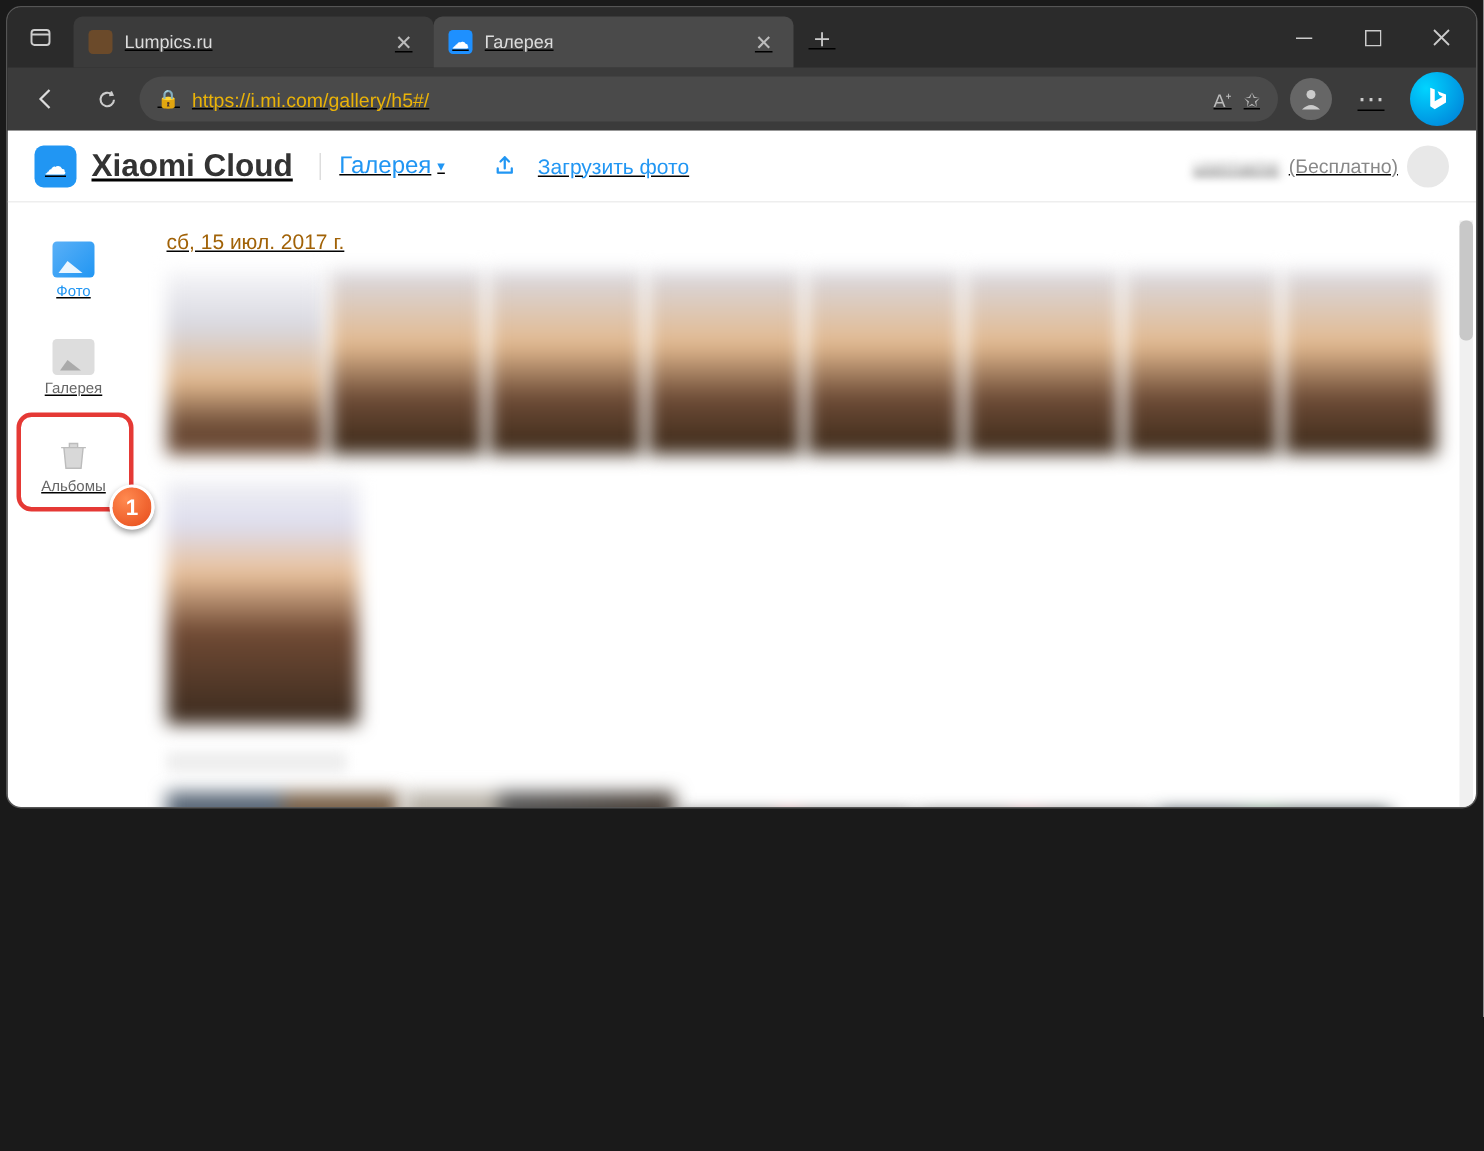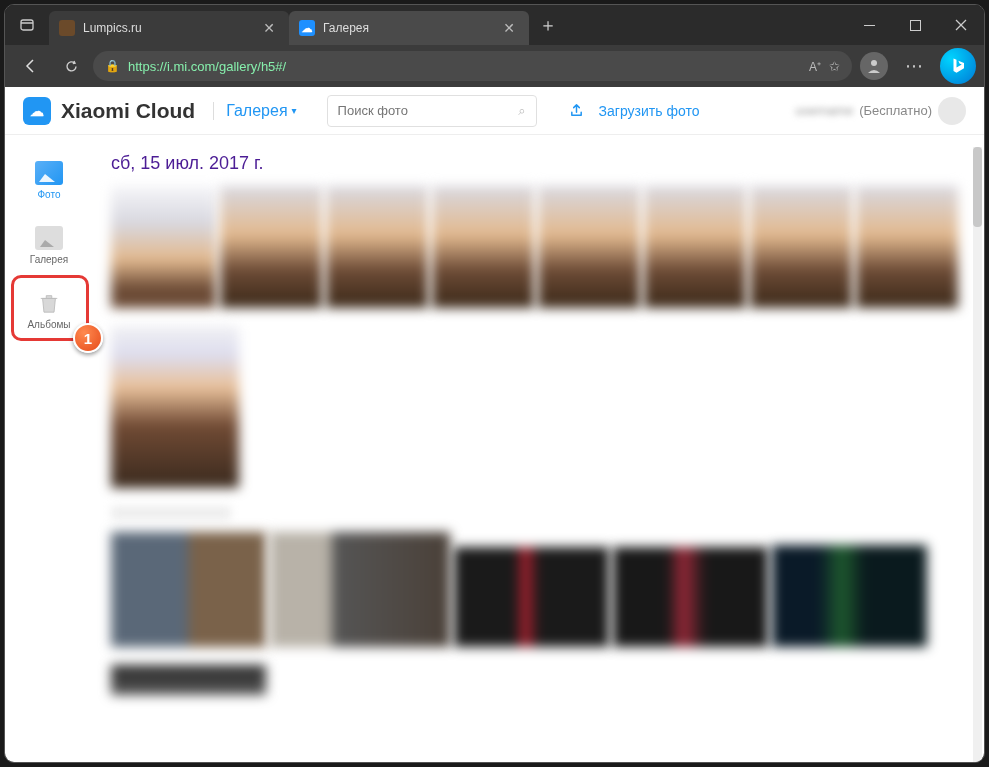--- a/index.html
+++ b/index.html
@@ -18,21 +18,21 @@
 .tab .title { flex: 1; white-space: nowrap; overflow: hidden; text-overflow: ellipsis; }
 .tab .close { color: #bbb; font-size: 14px; padding: 2px 4px; }
 .newtab { color: #ccc; padding: 0 10px; font-size: 18px; cursor: pointer; }
 .win-controls { margin-left: auto; display: flex; }
 .win-controls div { width: 46px; height: 40px; display: flex; align-items: center; justify-content: center; color: #ccc; cursor: pointer; }
 
 .addrbar { height: 42px; background: #3b3b3b; display: flex; align-items: center; padding: 0 8px; gap: 4px; }
 .addrbar .navbtn { width: 36px; height: 32px; display: flex; align-items: center; justify-content: center; color: #ccc; cursor: pointer; border-radius: 4px; }
 .omnibox { flex: 1; height: 30px; background: #4a4a4a; border-radius: 15px; display: flex; align-items: center; padding: 0 12px; gap: 8px; color: #ddd; font-size: 13px; }
 .omnibox .lock { color: #bbb; font-size: 12px; }
-.omnibox .url { flex: 1; color: #86efac; }
+.omnibox .url { flex: 1; color: #eab308; }
 .bing-btn { width: 36px; height: 36px; border-radius: 50%; background: radial-gradient(circle at 30% 30%, #00d4ff, #0078d4); display: flex; align-items: center; justify-content: center; margin-left: 4px; cursor: pointer; }
 .avatar-btn { width: 28px; height: 28px; border-radius: 50%; background: #666; display: flex; align-items: center; justify-content: center; color: #333; }
 
 
 .page { background: #fff; height: 685px; overflow: hidden; position: relative; border-radius: 0 0 8px 8px; }
 
 
 .mi-header { height: 48px; border-bottom: 1px solid #eee; display: flex; align-items: center; padding: 0 18px; gap: 10px; }
 .mi-logo { width: 28px; height: 28px; background: #2196f3; border-radius: 6px; display: flex; align-items: center; justify-content: center; color: #fff; font-size: 14px; font-weight: bold; }
 .mi-brand { font-size: 21px; font-weight: 600; color: #333; }
@@ -53,39 +53,39 @@
 .side-icon.photo { background: linear-gradient(135deg, #5ab0f7, #2196f3); border-radius: 3px; position: relative; }
 .side-icon.photo::after { content: ""; position: absolute; bottom: 3px; left: 4px; width: 0; height: 0; border-left: 6px solid transparent; border-right: 10px solid transparent; border-bottom: 8px solid rgba(255,255,255,0.9); }
 .side-icon.albums { background: #ddd; border-radius: 3px; position: relative; }
 .side-icon.albums::after { content: ""; position: absolute; bottom: 3px; left: 5px; width: 0; height: 0; border-left: 5px solid transparent; border-right: 9px solid transparent; border-bottom: 7px solid #aaa; }
 .side-icon.trash svg { width: 22px; height: 24px; }
 
 .highlight-box { position: absolute; border: 3px solid #e53935; border-radius: 10px; width: 78px; height: 66px; top: 140px; left: 6px; pointer-events: none; }
 .callout { position: absolute; top: 188px; left: 68px; width: 30px; height: 30px; border-radius: 50%; background: radial-gradient(circle at 35% 30%, #ff8a50, #e64a19); border: 2px solid #fff; box-shadow: 0 2px 4px rgba(0,0,0,0.4); color: #fff; font-weight: bold; display: flex; align-items: center; justify-content: center; font-size: 15px; pointer-events: none; }
 
 .mi-main { flex: 1; padding: 18px 10px 0 18px; overflow: hidden; }
-.date-header { font-size: 18px; color: #4c1d95; margin-bottom: 12px; }
+.date-header { font-size: 14px; color: #a16207; margin-bottom: 12px; }
 .photo-grid { display: flex; flex-wrap: wrap; gap: 4px; margin-bottom: 18px; }
 .thumb { width: 102px; height: 122px; background: #ccc; cursor: pointer; filter: blur(6px); }
 .thumb.row1 { background: linear-gradient(180deg, #d8d8e0 0%, #e2b98f 40%, #6b4a35 70%, #3a2818 100%); }
 .thumb.row1a { width: 105px; background: linear-gradient(180deg, #f5f5f8 0%, #d8d8e0 30%, #e2b98f 60%, #6b4a35 85%); }
 .thumb.big { width: 128px; height: 162px; background: linear-gradient(180deg, #f0f0f3 0%, #dde 18%, #e8c09a 38%, #704a34 62%, #3a2a1e 100%); }
 .thumb.row2a { width: 155px; height: 115px; background: linear-gradient(90deg, #5a6878 48%, #7a624a 52%); }
 .thumb.row2b { width: 180px; height: 115px; background: linear-gradient(90deg, #b8b2a8 33%, #555 36%, #4a4038 100%); }
 .thumb.row2c { width: 155px; height: 100px; background: linear-gradient(90deg, #1a1a1a 40%, #b02030 45%, #1a1a1a 55%); margin-top: 15px; }
 .thumb.row2d { width: 155px; height: 100px; background: linear-gradient(90deg, #181818 35%, #982838 45%, #181818 60%); margin-top: 15px; }
 .thumb.row2e { width: 155px; height: 102px; background: linear-gradient(90deg, #0a1a28 30%, #1e5a2e 45%, #0a1a1e 60%); margin-top: 13px; }
 .thumb.row3 { width: 155px; height: 30px; background: linear-gradient(180deg, #2a2a2a, #555); }
 
 .blur-text { filter: blur(4px); color: #888; font-size: 13px; margin-bottom: 8px; display: inline-block; background: #eee; width: 120px; height: 14px; border-radius: 2px; }
 
 .scrollbar-track { position: absolute; right: 2px; top: 60px; bottom: 10px; width: 9px; background: #f0f0f0; }
 .scrollbar-thumb { position: absolute; right: 2px; top: 60px; width: 9px; height: 80px; background: #c8c8c8; border-radius: 4px; cursor: pointer; }
 
-.outer-frame { border: 1px solid #555; border-radius: 10px; overflow: hidden; margin: 4px; height: 759px; }
+.outer-frame { border: 1px solid #555; border-radius: 10px; overflow: hidden; margin: 4px; height: 535px; text-decoration: underline; }
 </style>
 </head>
 <body>
 
 <div class="outer-frame">
 
 <div class="browser-chrome">
   <div class="titlebar">
     <div class="tab-actions">
       <svg width="16" height="16" viewBox="0 0 16 16">
@@ -161,24 +161,20 @@
 
 <div class="page">
 
   <div class="mi-header">
     <div class="mi-logo">☁</div>
     <div class="mi-brand">Xiaomi Cloud</div>
     <div class="mi-section">
       <span>Галерея</span>
       <span style="font-size:10px;">▾</span>
     </div>
-    <div class="mi-search">
-      <input type="text" placeholder="Поиск фото" style="">
-      <span style="color:#bbb;">⌕</span>
-    </div>
     <div class="mi-upload">
       <span>
         <svg width="15" height="15" viewBox="0 0 16 16">
               <path d="M8 11 L8 3 M5 6 L8 3 L11 6 M3 11 L3 14 L13 14 L13 11" fill="none" stroke="#2196f3" stroke-width="1.6" stroke-linecap="round" stroke-linejoin="round"></path>
             </svg>
       </span>
       <span>Загрузить фото</span>
     </div>
     <div class="mi-userarea">
       <span class="blur">username</span>

